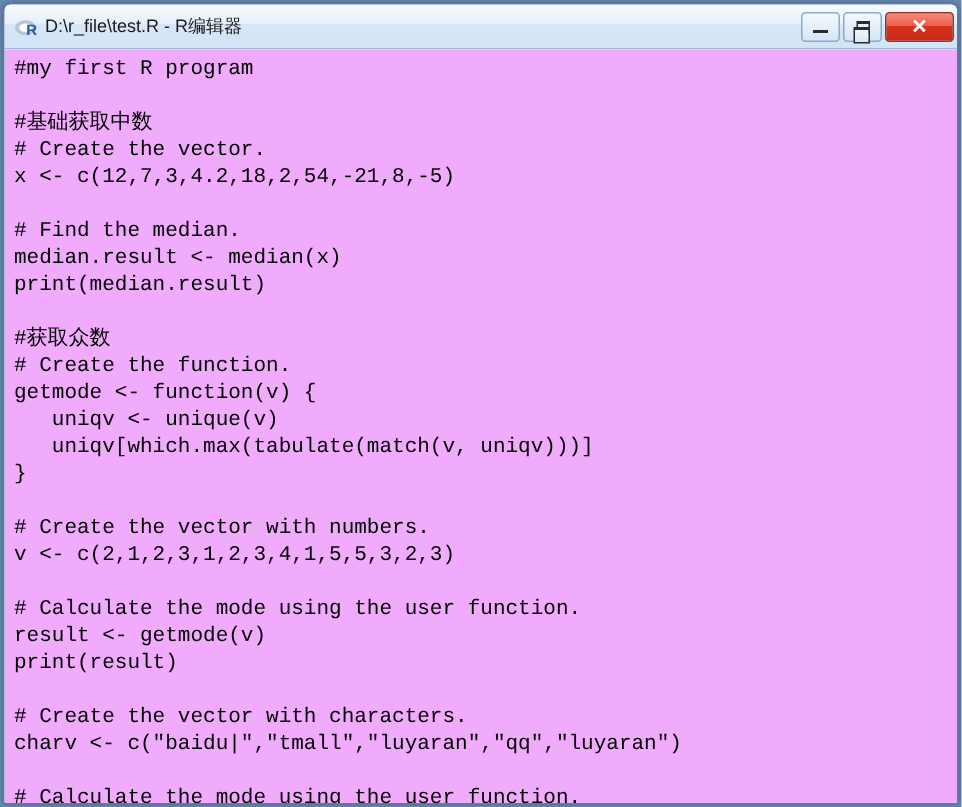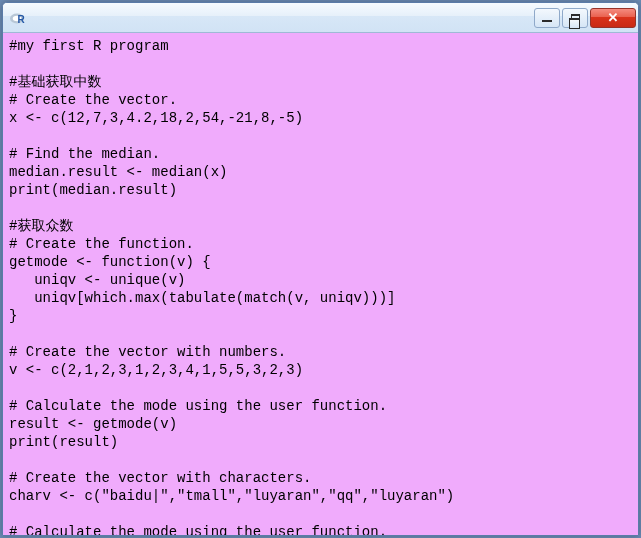--- a/index.html
+++ b/index.html
@@ -119,20 +119,21 @@
 
 <div class="window">
   <div class="titlebar">
     <span class="app-icon">
       <svg width="16" height="16" viewBox="0 0 16 16">
         <ellipse cx="8" cy="8.5" rx="7" ry="5" fill="#b8c7d6"></ellipse>
         <ellipse cx="8" cy="8.5" rx="4.2" ry="2.8" fill="#fff"></ellipse>
         <text x="8.5" y="13" font-family="Arial" font-weight="bold" font-size="10" fill="#2458a6">R</text>
       </svg>
     </span>
+    <span class="title-text">D:\r_file\test.R - R编辑器</span>
     <div class="win-btns">
       <div class="win-btn min">
         <span class="min-glyph"></span>
       </div>
       <div class="win-btn max">
         <span class="max-glyph"></span>
       </div>
       <div class="win-btn close">
         <span class="close-glyph">✕</span>
       </div>

